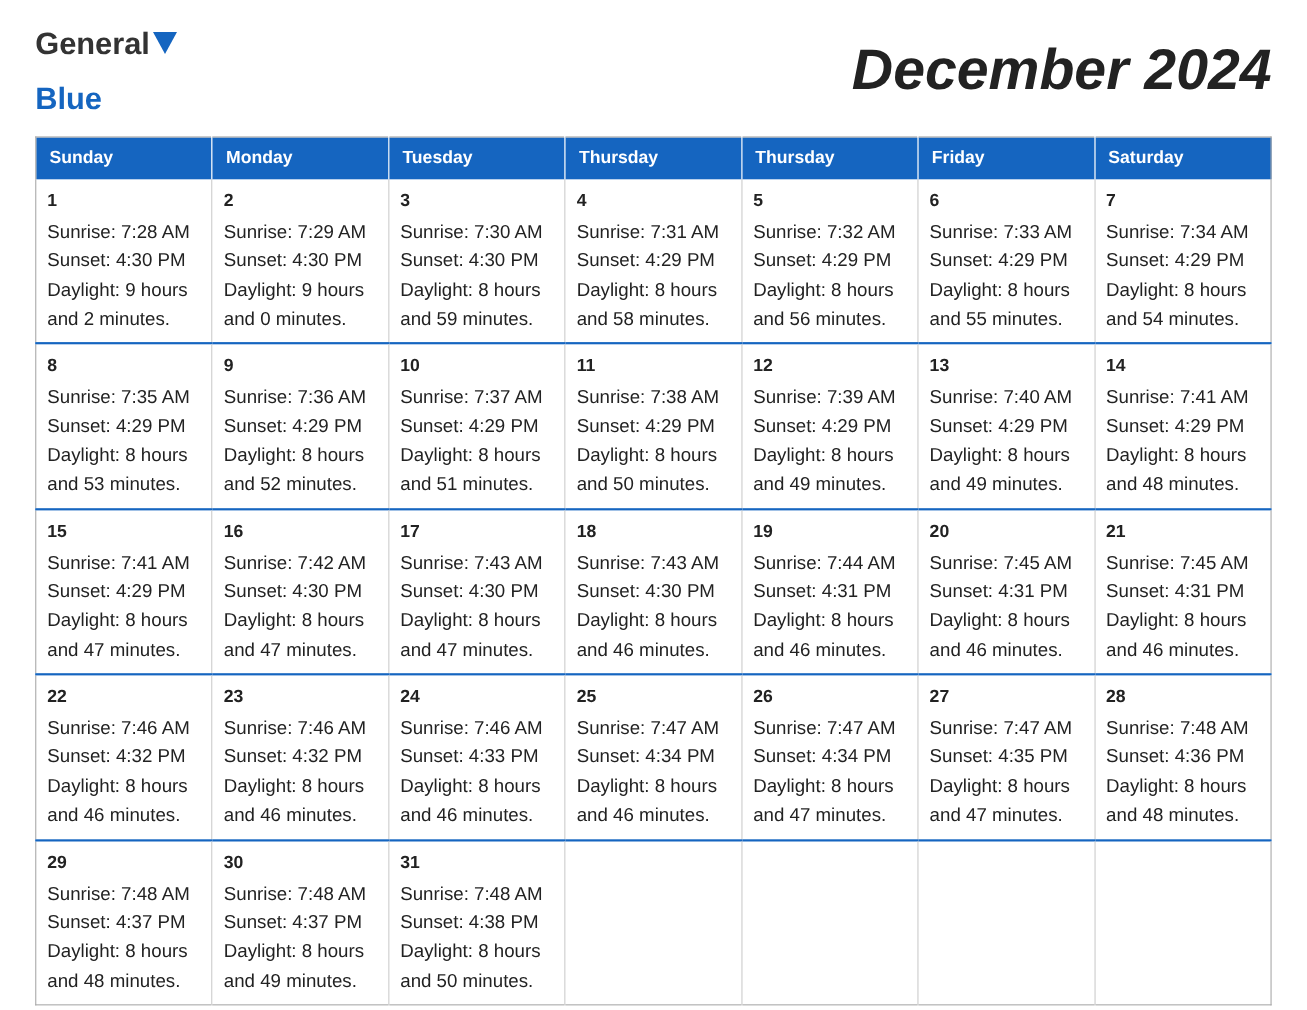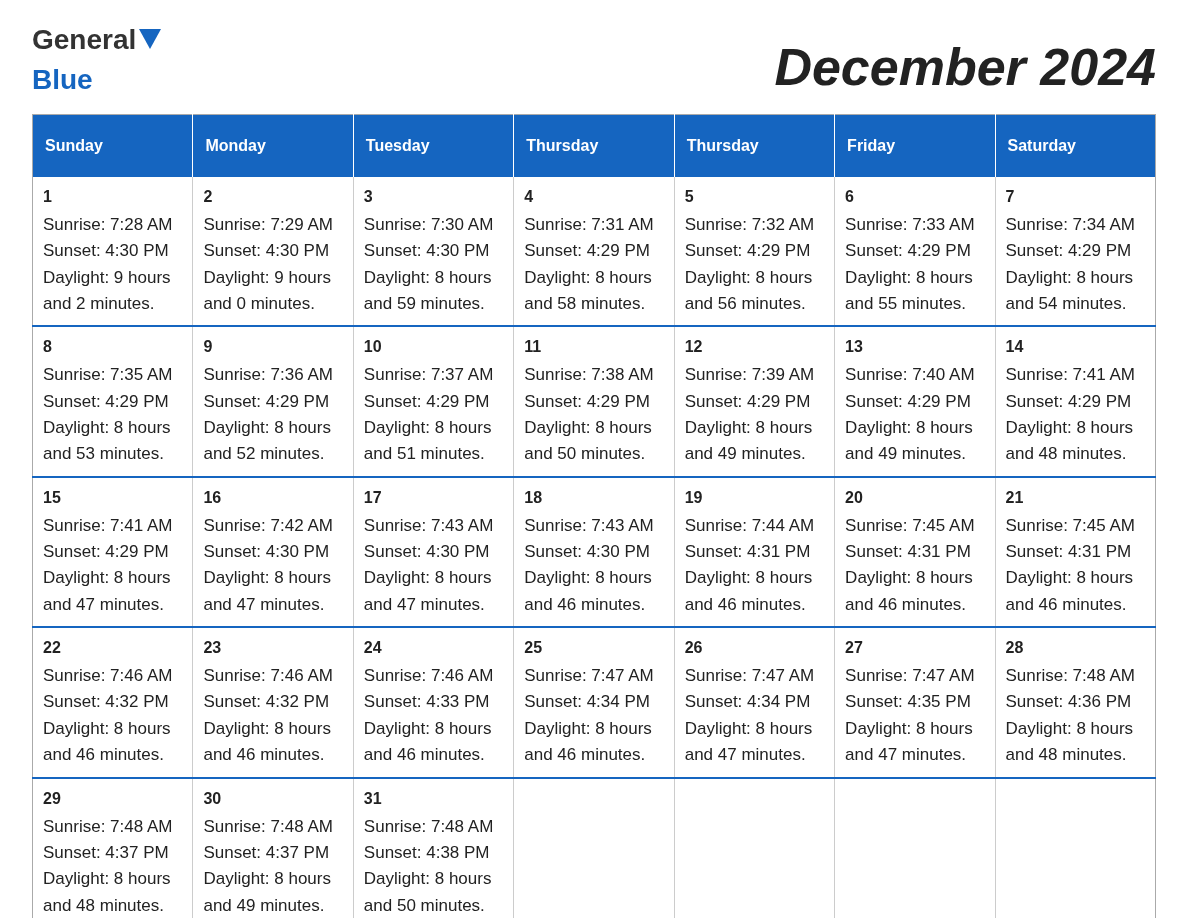--- a/index.html
+++ b/index.html
@@ -7,29 +7,29 @@
       font-family: Arial, sans-serif;
       background: #fff;
       color: #222;
       padding: 24px 32px;
       width: 1188px;
       min-height: 918px;
     }
     .header-row {
       display: flex;
       justify-content: space-between;
-      align-items: flex-end;
+      align-items: center;
       margin-bottom: 18px;
     }
     .logo-general { color: #333; }
     .logo-blue {
       color: #1565C0;
       font-size: 28px;
       font-weight: bold;
-      margin-top: 8px;
+      margin-top: 18px;
       display: block;
     }
     .title-area {
       text-align: right;
     }
     .month-title {
       font-size: 52px;
       font-weight: bold;
       color: #222;
       line-height: 1.1;
@@ -43,21 +43,21 @@
     .calendar-table {
       width: 100%;
       border-collapse: collapse;
       border: 1px solid #aaa;
     }
     .calendar-table th {
       background-color: #1565C0;
       color: #fff;
       font-size: 16px;
       font-weight: bold;
-      padding: 22px 12px;
+      padding: 10px 12px;
       text-align: left;
       border-right: 1px solid #fff;
     }
     .calendar-table th:last-child { border-right: none; }
     .calendar-table td {
       vertical-align: top;
       padding: 8px 10px;
       border-right: 1px solid #ccc;
       border-bottom: 1px solid #ccc;
       font-size: 13px;

